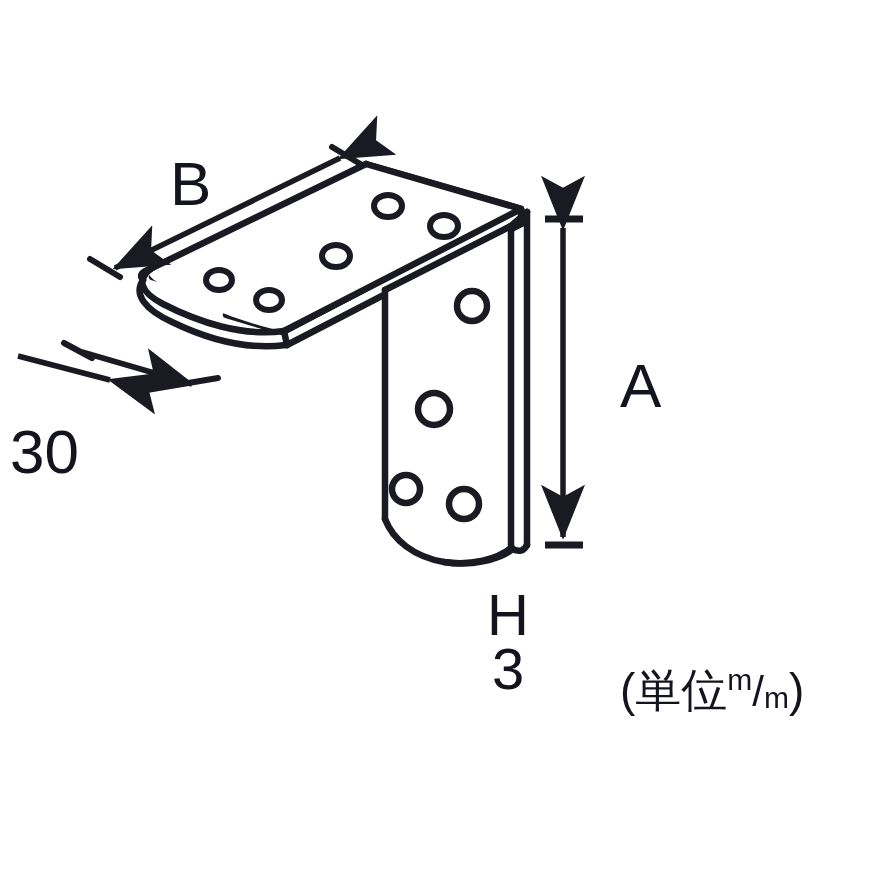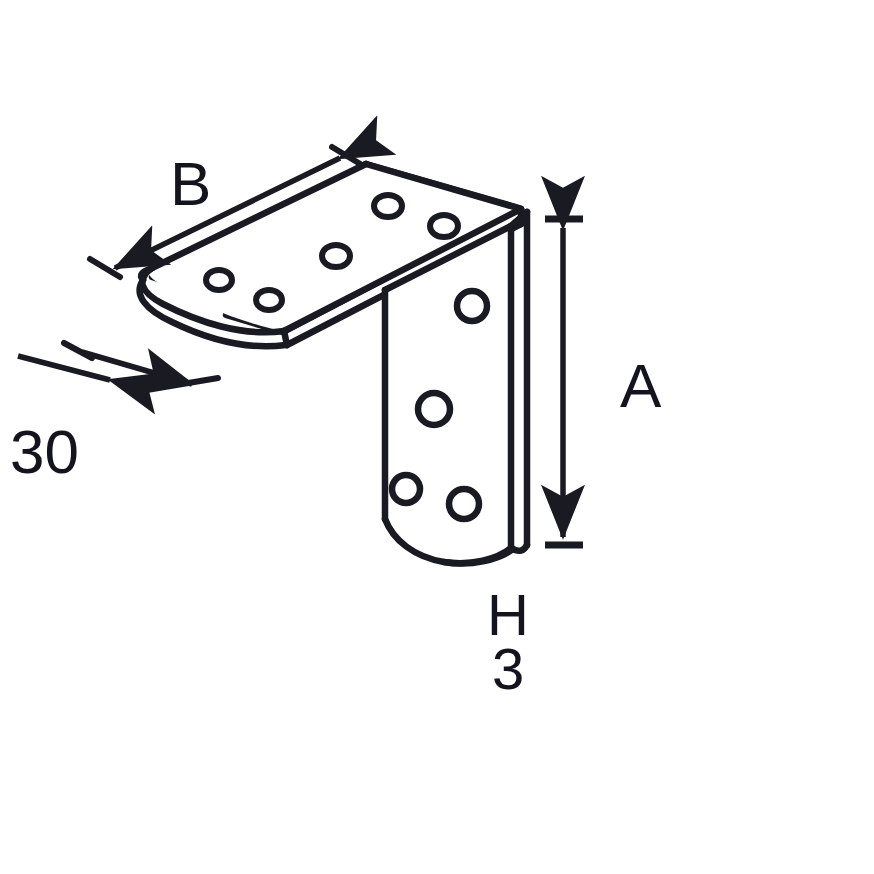--- a/index.html
+++ b/index.html
@@ -195,14 +195,17 @@
   <div class="dim-label" id="label-B">B</div>
 
   <div class="dim-label" id="label-30">30</div>
 
   <div class="dim-label" id="label-A">A</div>
 
   <div class="dim-label" id="label-H">H</div>
 
   <div class="dim-label" id="label-3">3</div>
 
+  <div class="dim-label" id="label-unit">
+    <span>(</span><span>単位</span><span class="sup">m</span><span class="slash">/</span><span class="sub">m</span><span>)</span>
+  </div>
 
 </div>
 
 </body></html>

